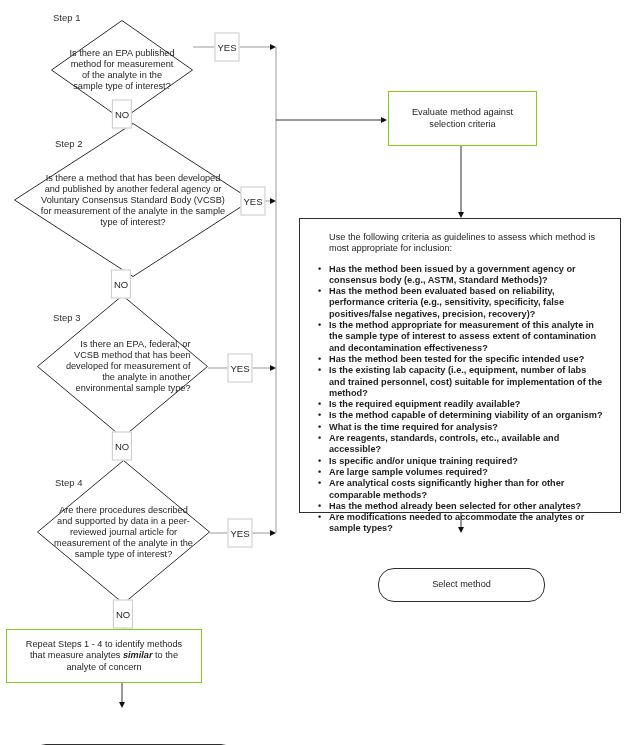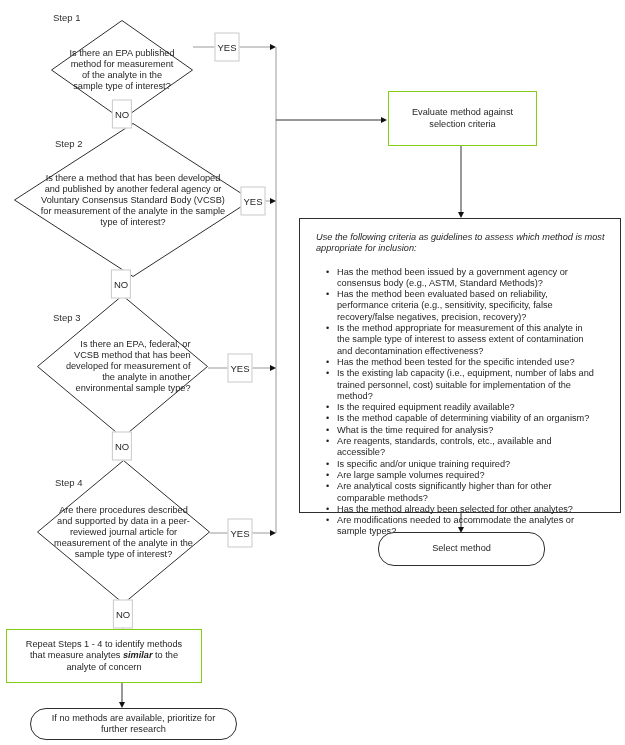--- a/index.html
+++ b/index.html
@@ -40,20 +40,21 @@
     box-sizing: border-box;
     border: 1px solid #2e2e2e;
     border-radius: 16px;
     background: #ffffff;
     display: flex;
     align-items: center;
     justify-content: center;
     text-align: center;
     font-size: 9.2px;
     line-height: 11.5px;
+    margin-top: 36px;
   }
   .step-label { font-size: 9.5px; color: #2e2e2e; }
   .branch-label {
     transform: translate(-50%, -50%);
     background: #ffffff;
     border: 1px solid #c9c9c9;
     padding: 8px 2px;
     font-size: 9.5px;
     line-height: 11px;
     color: #1f1f1f;
@@ -63,22 +64,22 @@
   
   #criteria-box {
     box-sizing: border-box;
     border: 1px solid #2e2e2e;
     background: #ffffff;
     padding: 13px 11px 8px 12px;
     font-size: 9.2px;
     line-height: 11.3px;
     text-align: left;
   }
-  #criteria-box .intro { margin: 0 0 9px 4px; font-style: italic; }
-  #criteria-box ul { margin: 12px; padding: 0; list-style: none; }
+  #criteria-box .intro { margin: 0 0 9px 17px; }
+  #criteria-box ul { margin: 4px; padding: 0; list-style: none; font-weight: bold; }
   #criteria-box li { padding-left: 13px; position: relative; }
   #criteria-box li::before { content: "\2022"; position: absolute; left: 2px; top: 0; }
 </style>
 </head>
 <body>
 
 <div id="canvas">
 
   <svg class="layer" width="625" height="745">
     <defs>
@@ -147,21 +148,21 @@
   <div class="abs branch-label" style="left:123px; top:614px;">NO</div>
 
   <div class="abs rect-node" style="left:388px; top:91px; width:149px; height:55px; padding:4px 14px;">
     <span>Evaluate method against selection criteria</span>
   </div>
 
   <div class="abs" id="criteria-box" style="left:299px; top:218px; width:322px; height:295px;">
     <p class="intro">Use the following criteria as guidelines to assess which method is most appropriate for inclusion:</p>
     <ul>
       <li>Has the method been issued by a government agency or consensus body (e.g., ASTM, Standard Methods)?</li>
-      <li>Has the method been evaluated based on reliability, performance criteria (e.g., sensitivity, specificity, false recovery/false negatives, precision, recovery)?</li>
+      <li>Has the method been evaluated based on reliability, performance criteria (e.g., sensitivity, specificity, false positives/false negatives, precision, recovery)?</li>
       <li>Is the method appropriate for measurement of this analyte in the sample type of interest to assess extent of contamination and decontamination effectiveness?</li>
       <li>Has the method been tested for the specific intended use?</li>
       <li>Is the existing lab capacity (i.e., equipment, number of labs and trained personnel, cost) suitable for implementation of the method?</li>
       <li>Is the required equipment readily available?</li>
       <li>Is the method capable of determining viability of an organism?</li>
       <li>What is the time required for analysis?</li>
       <li>Are reagents, standards, controls, etc., available and accessible?</li>
       <li>Is specific and/or unique training required?</li>
       <li>Are large sample volumes required?</li>
       <li>Are analytical costs significantly higher than for other comparable methods?</li>

